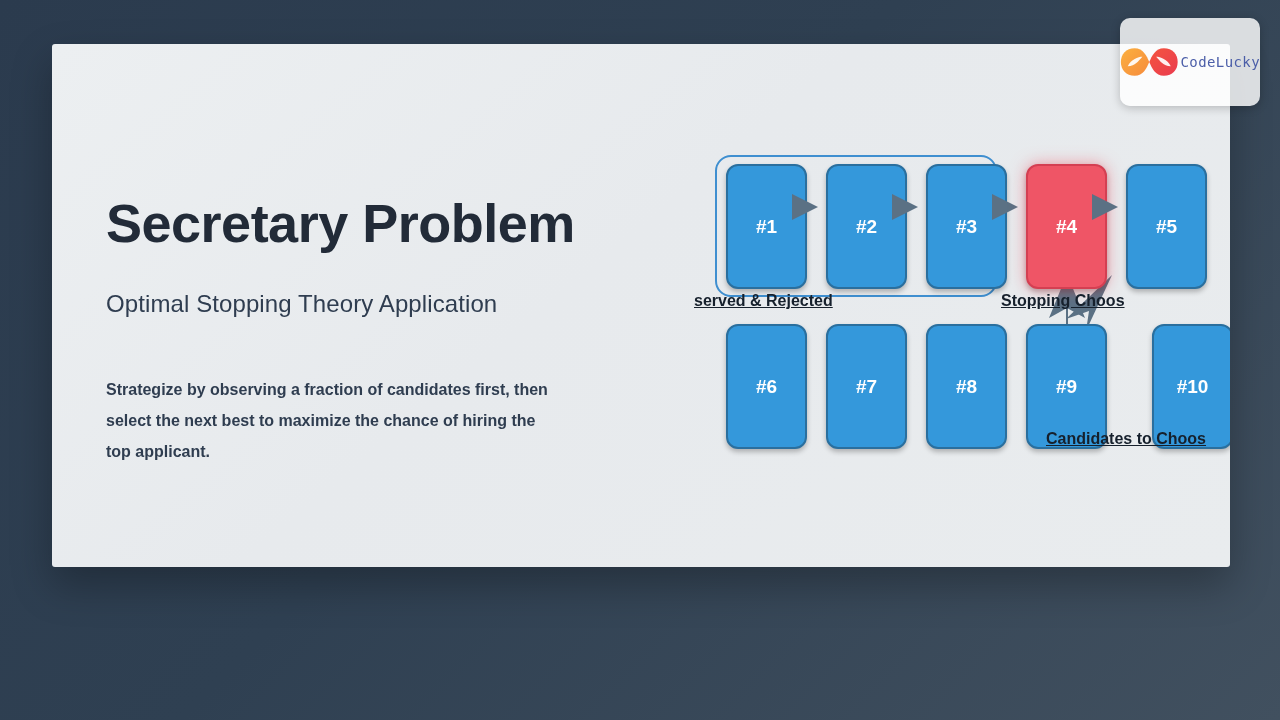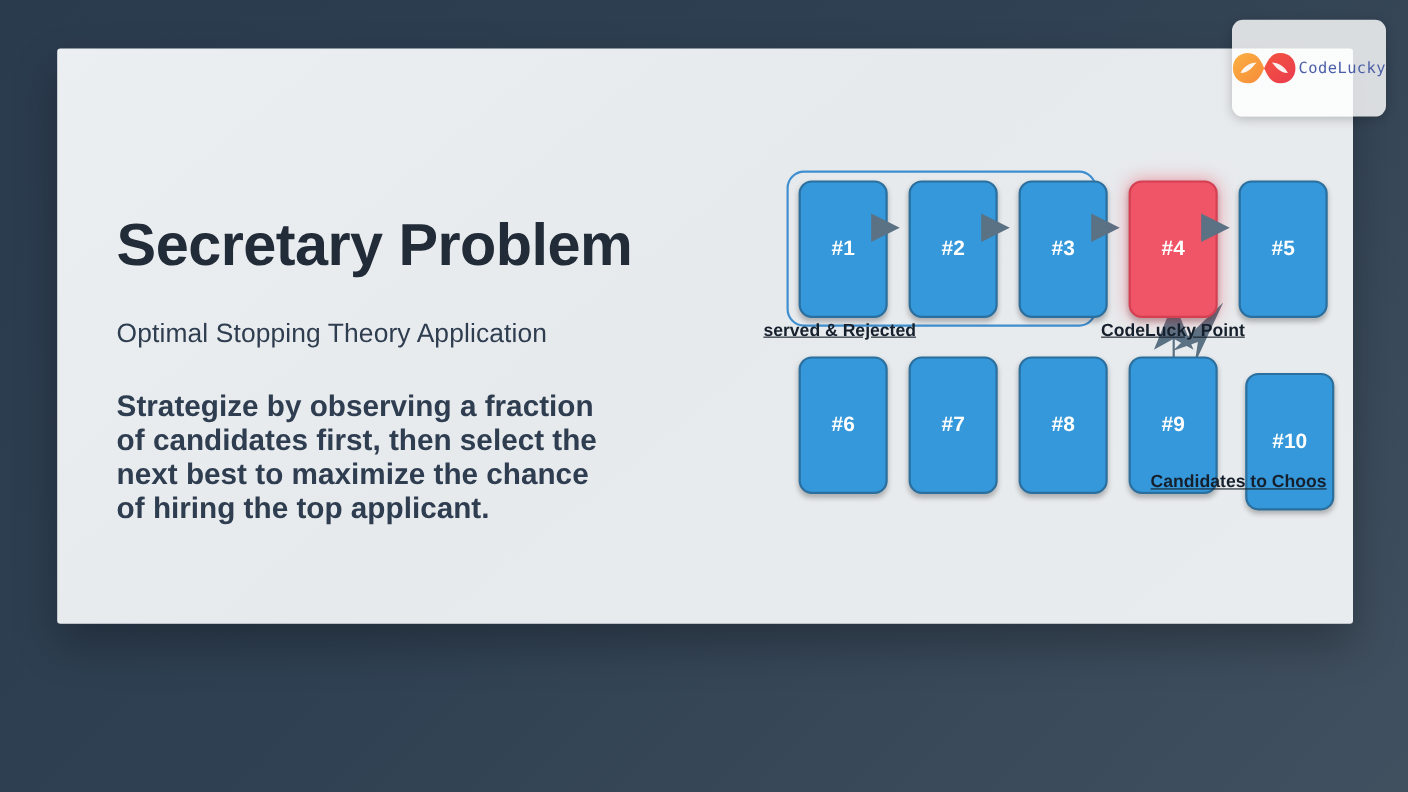--- a/index.html
+++ b/index.html
@@ -47,22 +47,22 @@
     margin: 0;
   }
   #slide-subtitle {
     margin: 38px 0 0 0;
     font-size: 24px;
     font-weight: 400;
     color: #2f3d50;
     letter-spacing: 0.1px;
   }
   #slide-body {
-    margin: 36px 0 0 0;
-    font-size: 27px;
+    margin: 56px 0 0 0;
+    font-size: 16px;
     font-weight: 700;
     line-height: 31px;
     color: #2f3d50;
     width: 452px;
   }
 
   
   #diagram {
     position: absolute;
     left: 600px;
@@ -195,35 +195,35 @@
       <div class="card-node is-stop" style="left:374px; top:70px;">
         <span>#4</span>
       </div>
       <div class="connector" style="left:440px; top:100px;"></div>
 
       <div class="card-node" style="left:474px; top:70px;">
         <span>#5</span>
       </div>
 
       <div class="diagram-label" style="left:42px; top:198px;">served &amp; Rejected</div>
-      <div class="diagram-label" style="left:349px; top:198px;">CodeLucky Point</div>
+      <div class="diagram-label" style="left:349px; top:198px;">Stopping Choos</div>
 
       <div class="card-node" style="left:74px; top:230px;">
         <span>#6</span>
       </div>
       <div class="card-node" style="left:174px; top:230px;">
         <span>#7</span>
       </div>
       <div class="card-node" style="left:274px; top:230px;">
         <span>#8</span>
       </div>
       <div class="card-node" style="left:374px; top:230px;">
         <span>#9</span>
       </div>
-      <div class="card-node" style="left:480px; top:230px;margin-top:15px;">
+      <div class="card-node" style="left:500px; top:230px;">
         <span>#10</span>
       </div>
 
       <div class="diagram-label" style="left:394px; top:336px;">Candidates to Choos</div>
 
     </div>
 
   </div>
 
   <div id="badge">

